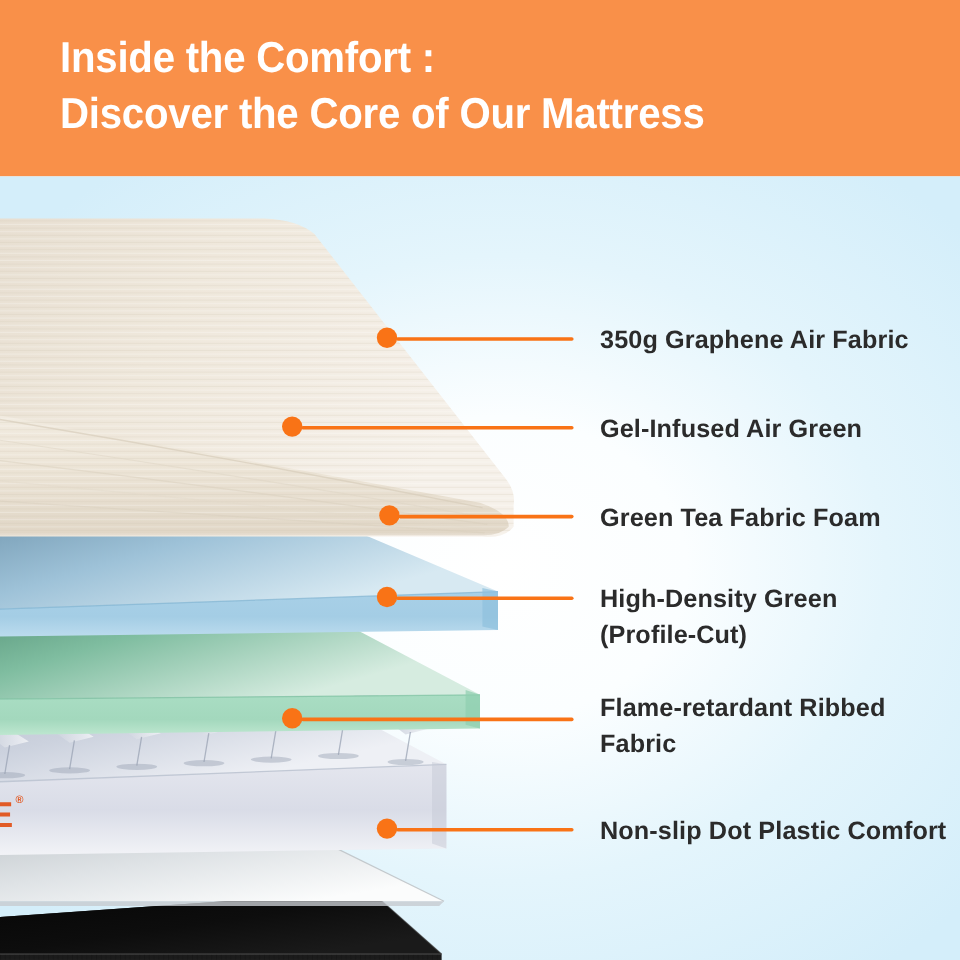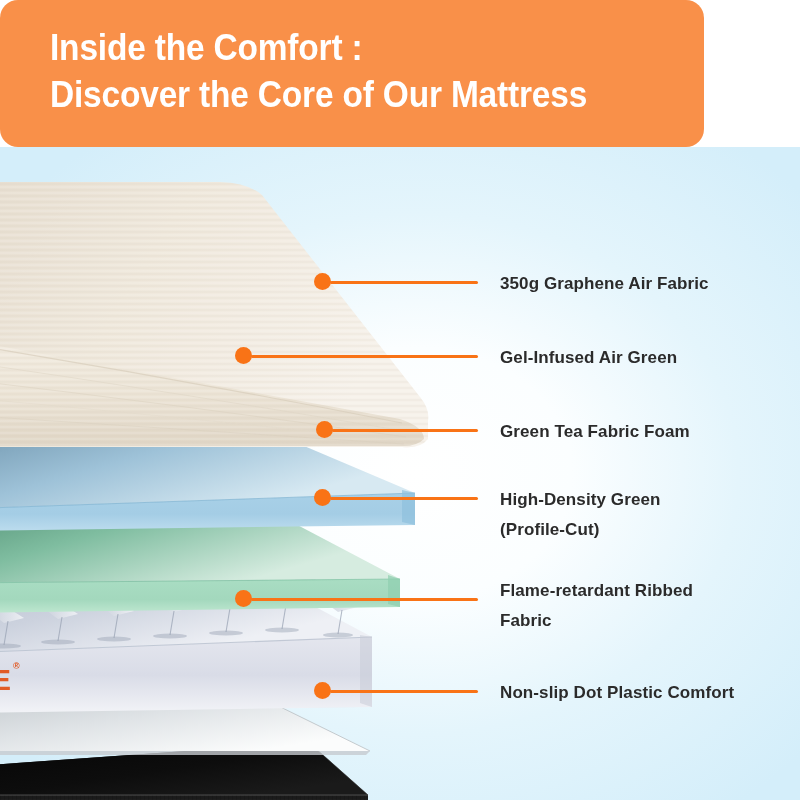--- a/index.html
+++ b/index.html
@@ -6,24 +6,23 @@
   html,body{margin:0;padding:0;}
   body{
     width:800px;height:800px;overflow:hidden;
     font-family:"Liberation Sans", sans-serif;
     background:#ffffff;
   }
   #stage{position:relative;width:800px;height:800px;overflow:hidden;}
 
   
   .header{
-    position:absolute;left:0;top:0;width:704px;height:147px;
+    position:absolute;left:0;top:0;width:800px;height:147px;
     background:#f99049;
     overflow:hidden;
-    border-radius:18px;
   }
   .header-title{
     position:absolute;left:50px;top:24px;
     color:#ffffff;
     font-size:36px;
     font-weight:700;
     line-height:47px;
     letter-spacing:-0.2px;
     font-stretch:condensed;
     transform:scaleX(0.93);
@@ -43,21 +42,21 @@
   .stack svg{position:absolute;left:0;top:0;}
 
   
   .leader{position:absolute;height:3px;background:#f97316;border-radius:2px;}
   .dot{position:absolute;width:17px;height:17px;border-radius:50%;background:#f97316;}
 
   
   .label{
     position:absolute;left:500px;
     color:#2b2b2b;
-    font-size:17px;
+    font-size:21px;
     font-weight:700;
     line-height:30px;
     letter-spacing:0.1px;
     white-space:pre-line;
   }
   .logo-mark{
     position:absolute;
     color:#e2541c;
     font-size:30px;font-weight:700;
     letter-spacing:1px;

